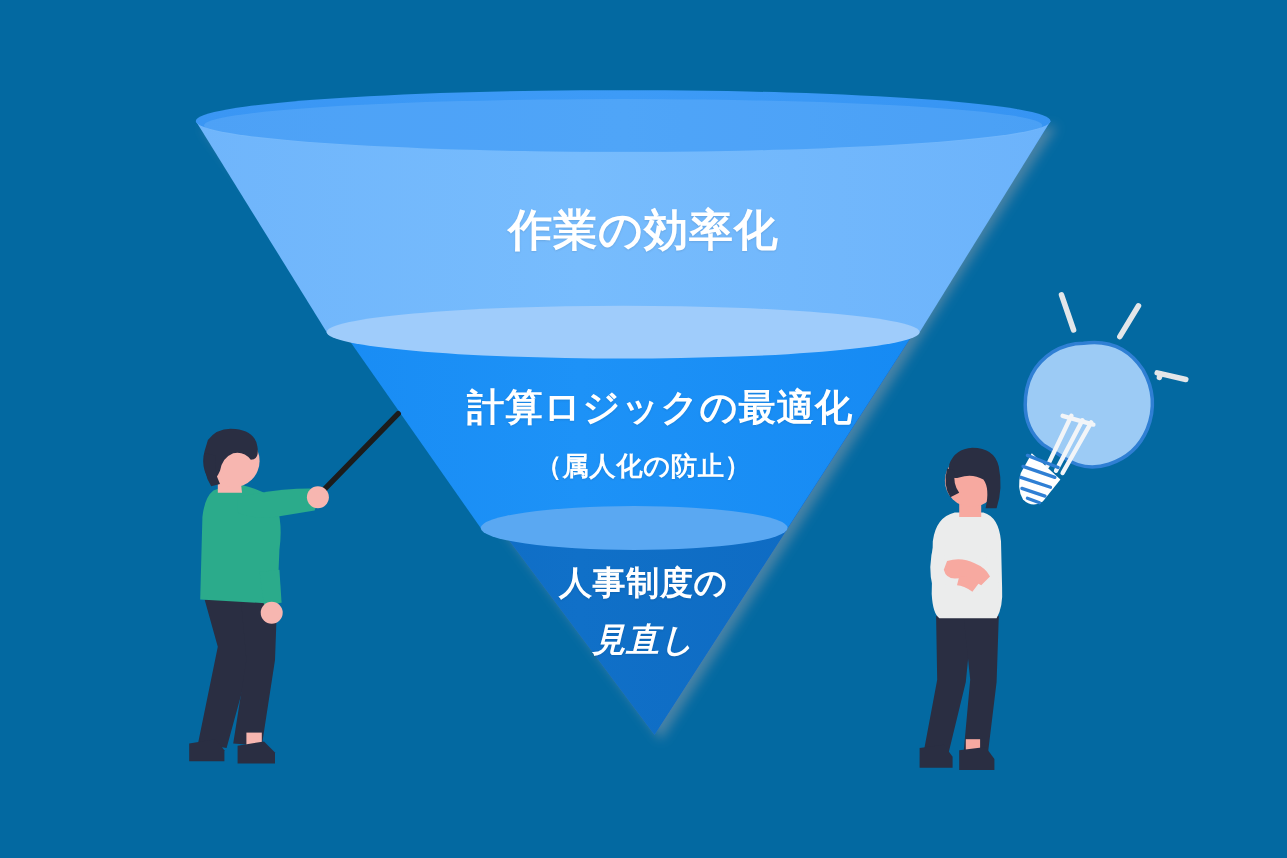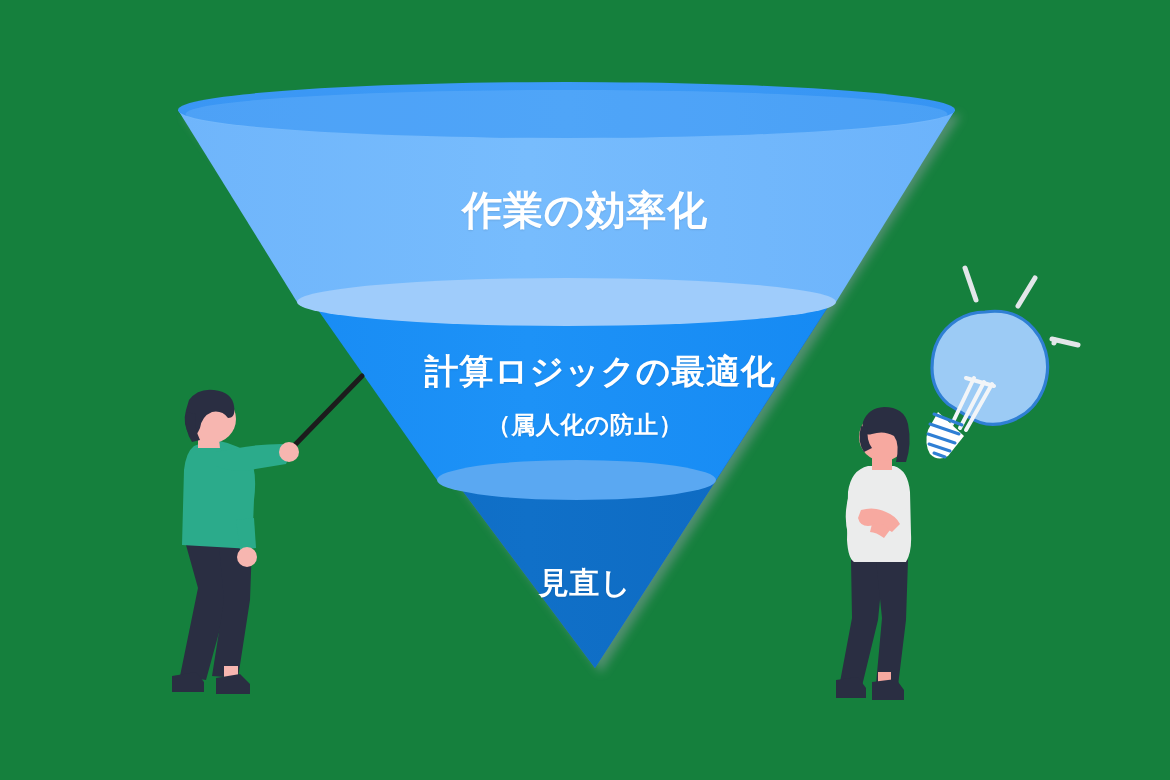--- a/index.html
+++ b/index.html
@@ -10,21 +10,21 @@
   body {
     width: 1170px;
     height: 780px;
     overflow: hidden;
     font-family: "Liberation Sans", "DejaVu Sans", sans-serif;
   }
   #stage {
     position: relative;
     width: 1170px;
     height: 780px;
-    background: #15803d;
+    background: #0369a1;
   }
   .layer {
     position: absolute;
     left: 0;
     top: 0;
     width: 1170px;
     height: 780px;
   }
   .funnel-label {
     position: absolute;
@@ -55,20 +55,21 @@
   }
   #label-bot {
     top: 508px;
     font-size: 30px;
     line-height: 46px;
   }
   #label-bot-2 {
     top: 560px;
     font-size: 30px;
     line-height: 46px;
+    font-style: italic;
   }
 </style>
 </head>
 <body>
 
 <div id="stage">
 
   <svg class="layer" viewBox="0 0 1170 780">
     <defs>
       <linearGradient id="gradTop" x1="0" y1="0" x2="1" y2="0">
@@ -122,20 +123,21 @@
       <ellipse cx="566.5" cy="114" rx="381" ry="24" fill="#79bcfd" opacity="0.30"></ellipse>
     </g>
   </svg>
 
   <div class="funnel-label" id="label-top">作業の効率化</div>
 
   <div class="funnel-label" id="label-mid">計算ロジックの最適化</div>
 
   <div class="funnel-label" id="label-mid-sub">（属人化の防止）</div>
 
+  <div class="funnel-label" id="label-bot">人事制度の</div>
 
   <div class="funnel-label" id="label-bot-2">見直し</div>
 
   <svg class="layer" viewBox="0 0 1170 780">
 
     <line x1="288" y1="452" x2="362" y2="376" stroke="#1c1c1c" stroke-width="5" stroke-linecap="round"></line>
 
     <path d="M 186,545 L 232,545 L 232,585 L 206,680 L 180,676 L 198,588 Z" fill="#2a2e42"></path>
 
     <path d="M 219,545 L 252,545 L 250,600 L 238,678 L 212,676 L 224,600 Z" fill="#2a2e42"></path>

